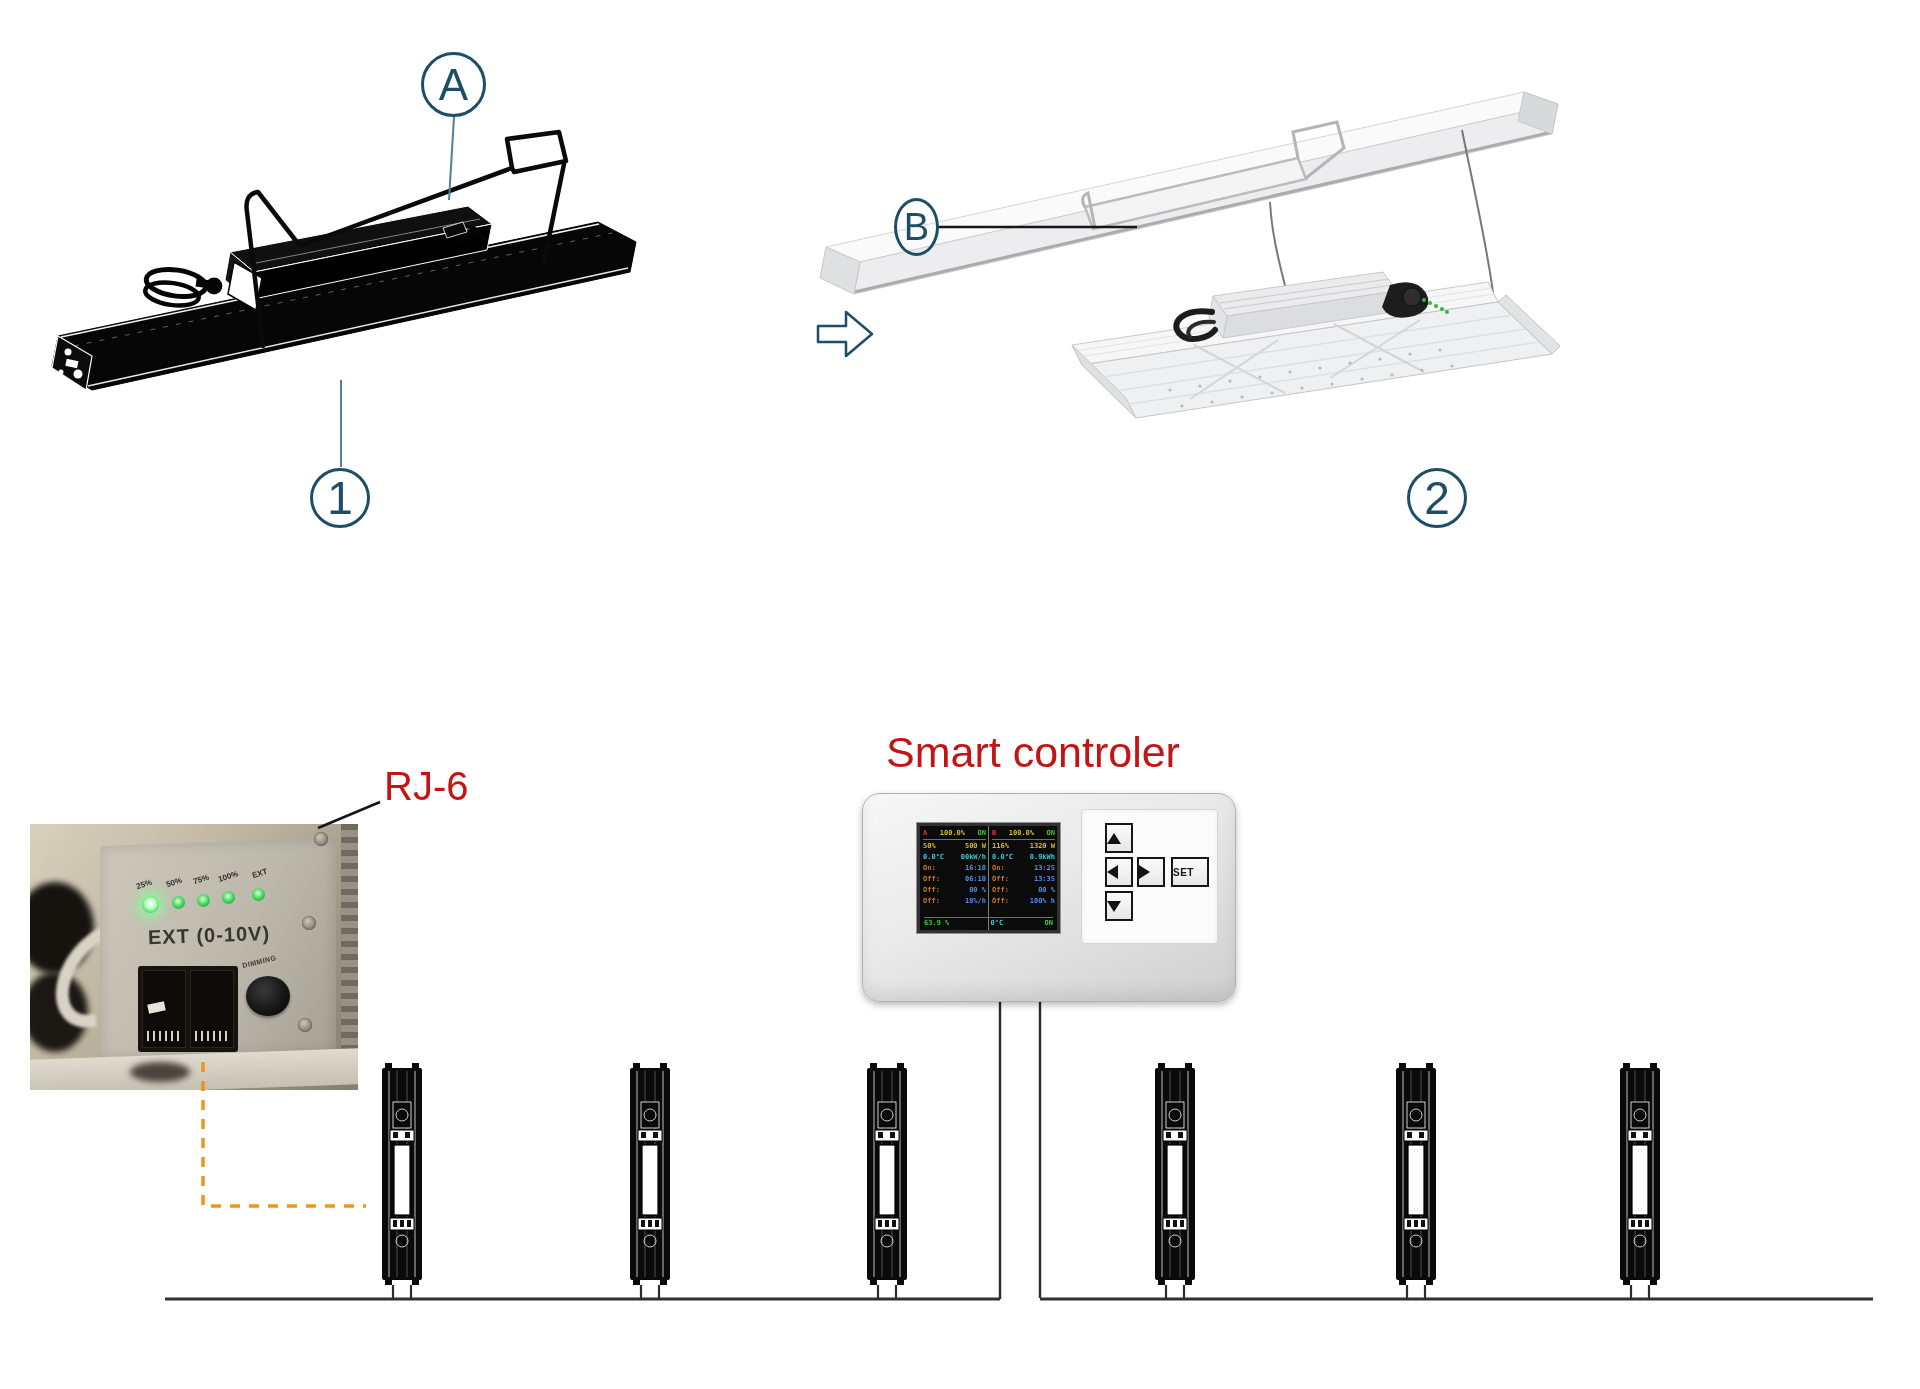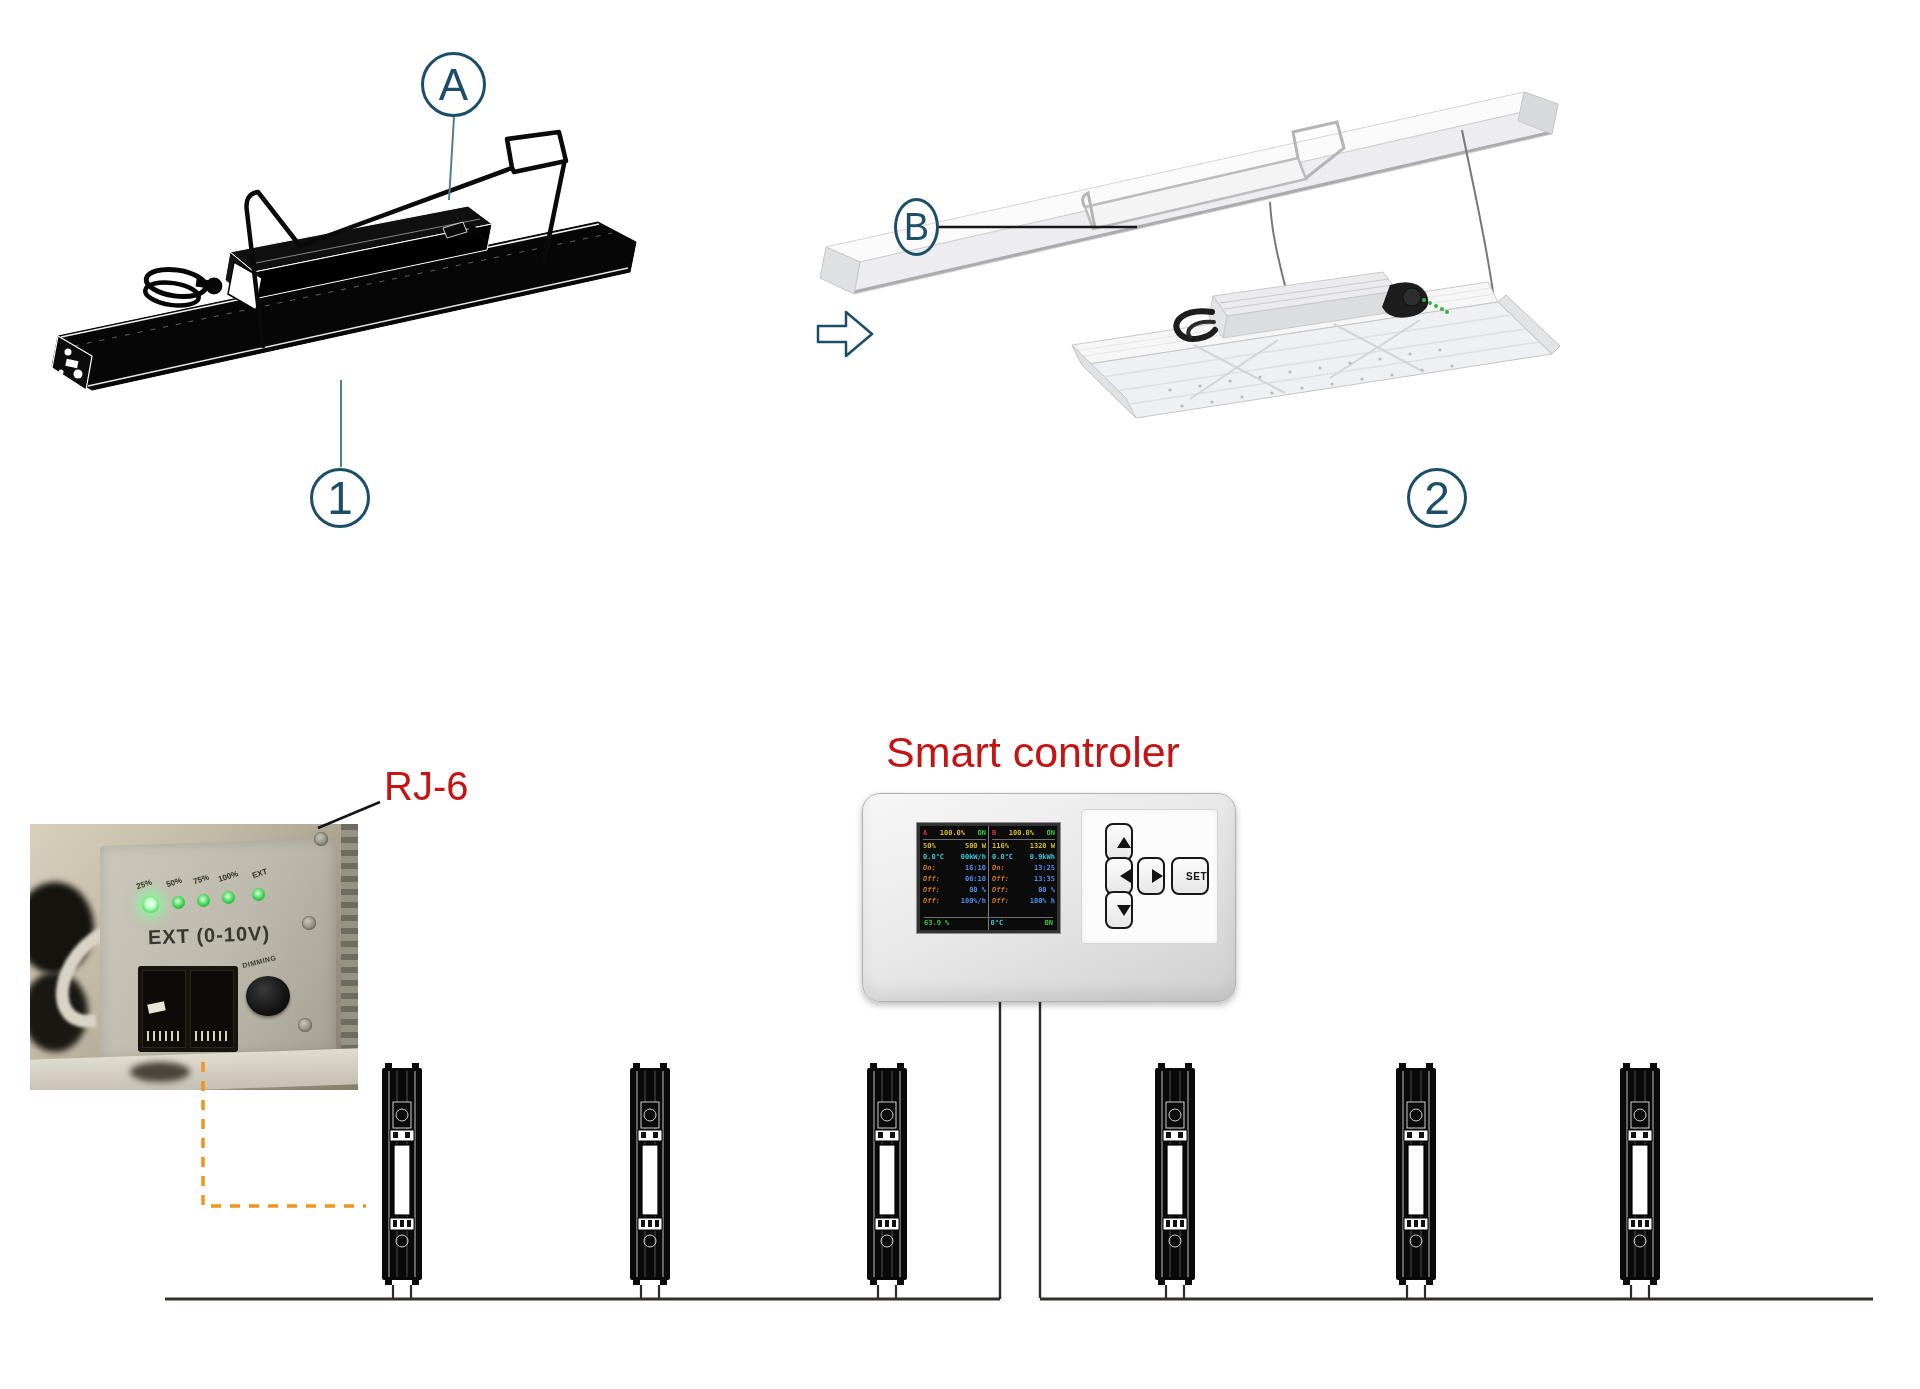--- a/index.html
+++ b/index.html
@@ -40,35 +40,35 @@
     box-shadow:0 0 0 1px #8f8f8f;display:flex;
     font-family:"DejaVu Sans Mono", monospace;font-size:7px;font-weight:bold;
   }
   .scr-col{flex:1;padding:2px 2px 0 3px;box-sizing:border-box;}
   .scr-col.rightcol{border-left:1px solid #7d7d7d;}
   .scr-head{display:flex;justify-content:space-between;border-bottom:1px solid #6e6e6e;
     padding-bottom:1px;margin-bottom:1px;height:10px;line-height:10px;}
   .scr-head .ch{color:#e23434;} .scr-head .pct{color:#d4bc2a;} .scr-head .st{color:#35c93f;}
   .scr-row{display:flex;justify-content:space-between;line-height:11px;height:11px;}
   .rowY span{color:#d4bc2a;} .rowC span{color:#3cc8dc;}
-  .rowB span:first-child{color:#c87820;font-style:italic;} .rowB span:last-child{color:#4f8ce8;}
+  .rowB span:first-child{color:#c87820;} .rowB span:last-child{color:#4f8ce8;}
   .scr-foot{position:absolute;left:4px;right:4px;bottom:1px;height:11px;line-height:11px;
     border-top:1px solid #6e6e6e;display:flex;justify-content:space-between;}
   .f-g{color:#35c93f;} .f-c{color:#3cc8dc;}
 
   .keypad{
     position:absolute;left:218px;top:15px;width:135px;height:133px;
     background:#fcfcfc;border:1px solid #d6d6d6;border-radius:4px;
     box-shadow:inset 0 0 6px rgba(0,0,0,.06);
   }
   .kbtn{
-    position:absolute;width:28px;height:38px;box-sizing:border-box;
-    border:2px solid #161616;border-radius:8px;
+    position:absolute;width:28px;height:30px;box-sizing:border-box;
+    border:2px solid #161616;border-radius:0;
     background:linear-gradient(#fbfbfb,#e7e7e7);
-    display:flex;align-items:center;justify-content:flex-end;
+    display:flex;align-items:center;justify-content:flex-start;
   }
   #btn-up{left:23px;top:13px;} #btn-left{left:23px;top:47px;}
   #btn-right{left:55px;top:47px;} #btn-down{left:23px;top:81px;}
   #btn-set{left:89px;top:47px;width:38px;font-size:10px;font-weight:bold;color:#161616;letter-spacing:.5px;}
   .tri-up{width:0;height:0;border-left:7px solid transparent;border-right:7px solid transparent;border-bottom:11px solid #131313;}
   .tri-down{width:0;height:0;border-left:7px solid transparent;border-right:7px solid transparent;border-top:11px solid #131313;}
   .tri-left{width:0;height:0;border-top:7px solid transparent;border-bottom:7px solid transparent;border-right:11px solid #131313;}
   .tri-right{width:0;height:0;border-top:7px solid transparent;border-bottom:7px solid transparent;border-left:11px solid #131313;}
 
   
@@ -307,21 +307,21 @@
       <div class="scr-row rowB">
           <span>Off:</span>
           <span>06:10</span>
         </div>
       <div class="scr-row rowB">
           <span>Off:</span>
           <span>00 %</span>
         </div>
       <div class="scr-row rowB">
           <span>Off:</span>
-          <span>100%/h</span>
+          <span>18%/h</span>
         </div>
     </div>
     <div class="scr-col rightcol">
       <div class="scr-head">
         <span class="ch">B</span>
         <span class="pct">100.0%</span>
         <span class="st">ON</span>
       </div>
       <div class="scr-row rowY">
           <span>116%</span>

